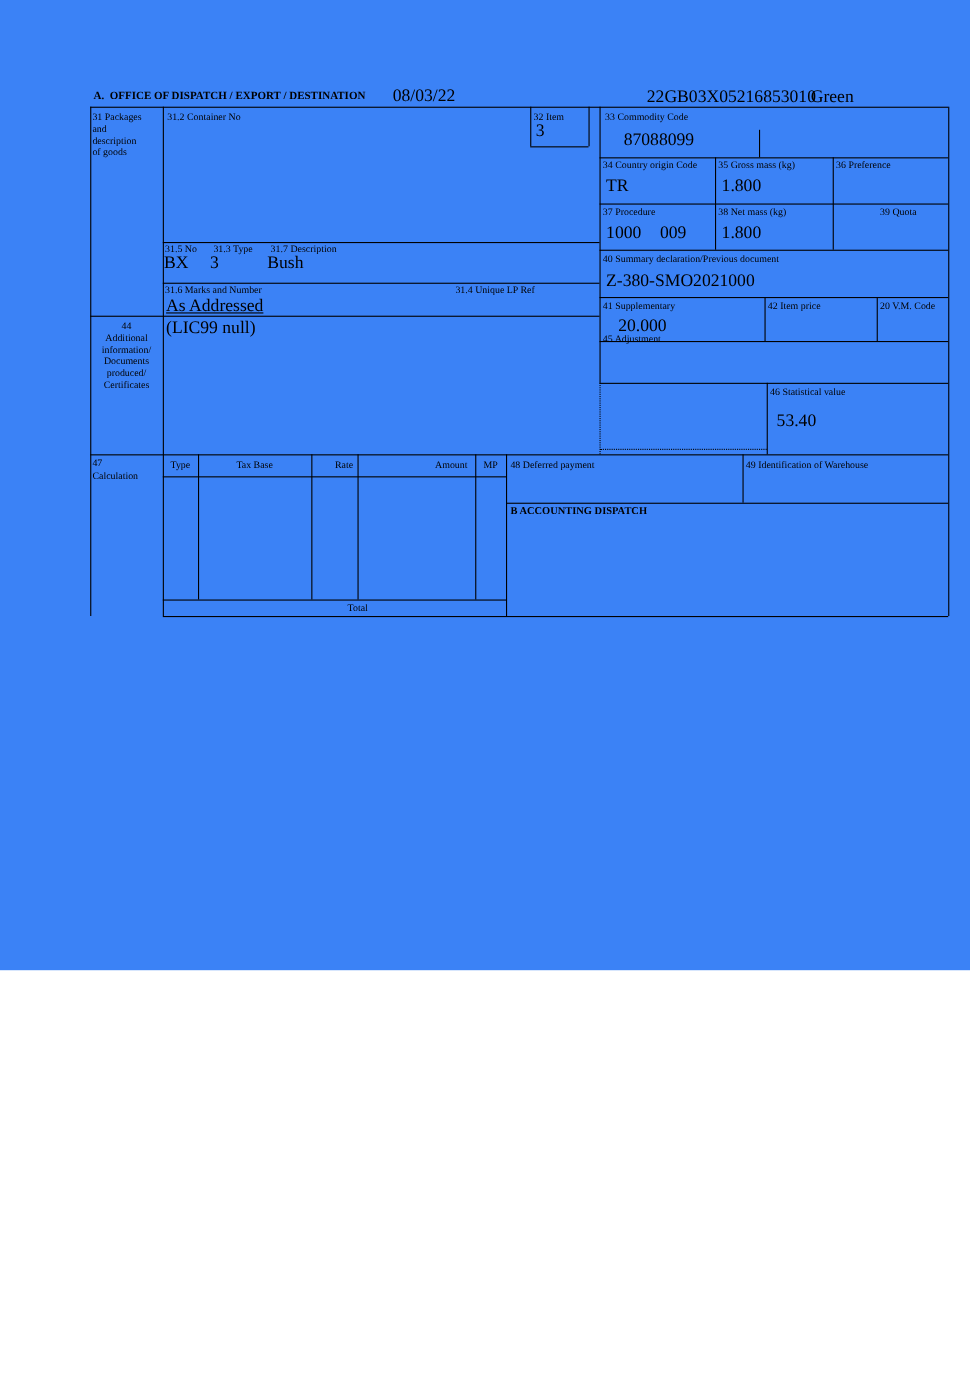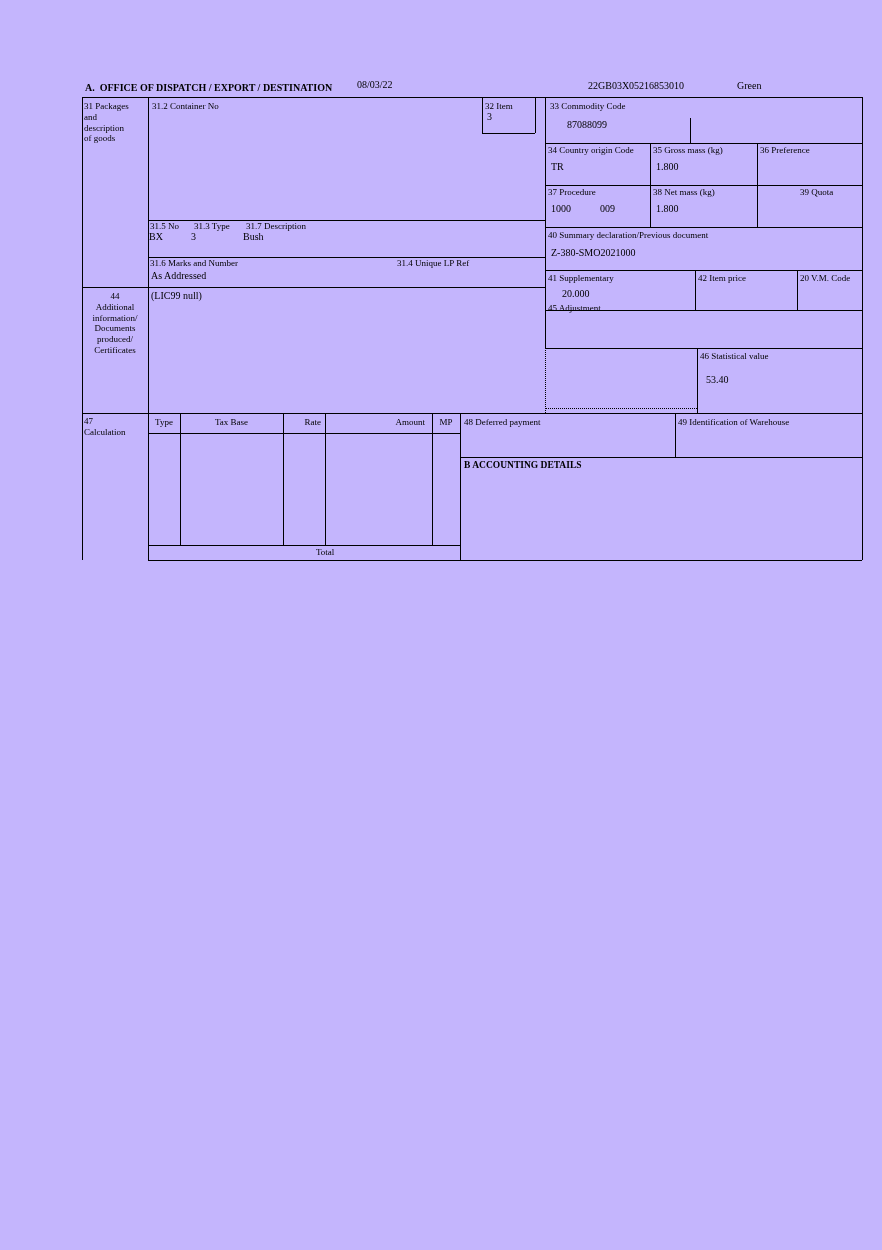--- a/index.html
+++ b/index.html
@@ -1,23 +1,23 @@
 <!DOCTYPE html>
 <html><head>
 <meta charset="utf-8">
 <style>
   html, body { margin: 0; padding: 0; }
   body { background: #ffffff; font-family: "Liberation Serif", serif; color: #000; }
-  .page { position: relative; width: 882px; height: 1250px; background: #c4b5fd; overflow: hidden; }
+  .page { position: relative; width: 882px; height: 882px; background: #3b82f6; overflow: hidden; }
   .hl { position: absolute; height: 0; border-top: 1px solid #000; }
   .vl { position: absolute; width: 0; border-left: 1px solid #000; }
   .dot-h { border-top-style: dotted; }
   .dot-v { border-left-style: dotted; }
   .lbl { position: absolute; font-size: 9px; line-height: 1.2; white-space: pre-line; }
-  .val { position: absolute; font-size: 10px; line-height: 1.1; white-space: pre; }
+  .val { position: absolute; font-size: 16px; line-height: 1.1; white-space: pre; }
   .hdr { position: absolute; font-size: 10px; font-weight: bold; white-space: pre; }
   .ctr { text-align: center; }
   .rgt { text-align: right; }
   .b { font-weight: bold; }
 </style>
 </head>
 <body>
 
 <div class="page">
 
@@ -82,22 +82,22 @@
   <div class="val" style="left:487px; top:111px;">3</div>
 
   <div class="lbl" style="left:150px; top:221px;">31.5 No</div>
   <div class="lbl" style="left:194px; top:221px;">31.3 Type</div>
   <div class="lbl" style="left:246px; top:221px;">31.7 Description</div>
   <div class="val" style="left:149px; top:231px;">BX</div>
   <div class="val" style="left:191px; top:231px;">3</div>
   <div class="val" style="left:243px; top:231px;">Bush</div>
 
   <div class="lbl" style="left:150px; top:258px;">31.6 Marks and Number</div>
-  <div class="lbl" style="left:397px; top:258px;text-align:center;">31.4 Unique LP Ref</div>
-  <div class="val" style="left:151px; top:270px;">As Addressed</div>
+  <div class="lbl" style="left:414px; top:258px;text-align:center;">31.4 Unique LP Ref</div>
+  <div class="val" style="left:151px; top:270px;text-decoration:underline;">As Addressed</div>
 
   <div class="lbl" style="left:550px; top:101px;">33 Commodity Code</div>
   <div class="val" style="left:567px; top:119px;">87088099</div>
 
   <div class="lbl" style="left:548px; top:145px;">34 Country origin Code</div>
   <div class="val" style="left:551px; top:161px;">TR</div>
   <div class="lbl" style="left:653px; top:145px;">35 Gross mass (kg)</div>
   <div class="val" style="left:656px; top:161px;">1.800</div>
   <div class="lbl" style="left:760px; top:145px;">36 Preference</div>
 
@@ -125,15 +125,15 @@
   <div class="lbl ctr" style="left:148px; top:417px; width:32px;">Type</div>
   <div class="lbl ctr" style="left:180px; top:417px; width:103px;">Tax Base</div>
   <div class="lbl rgt" style="left:283px; top:417px; width:38px;">Rate</div>
   <div class="lbl rgt" style="left:325px; top:417px; width:100px;">Amount</div>
   <div class="lbl ctr" style="left:432px; top:417px; width:28px;">MP</div>
   <div class="lbl" style="left:316px; top:547px;">Total</div>
 
   <div class="lbl" style="left:464px; top:417px;">48 Deferred payment</div>
   <div class="lbl" style="left:678px; top:417px;">49 Identification of Warehouse</div>
 
-  <div class="lbl b" style="left:464px; top:460px; font-size:9.5px;">B ACCOUNTING DETAILS</div>
+  <div class="lbl b" style="left:464px; top:460px; font-size:9.5px;">B ACCOUNTING DISPATCH</div>
 
 </div>
 
 </body></html>

